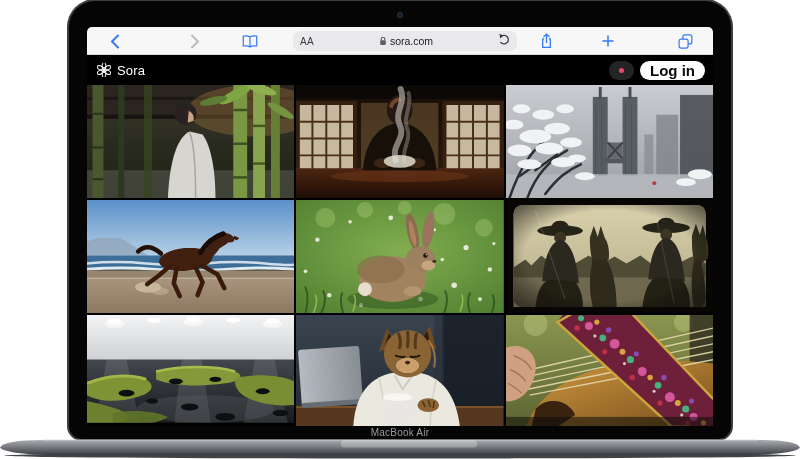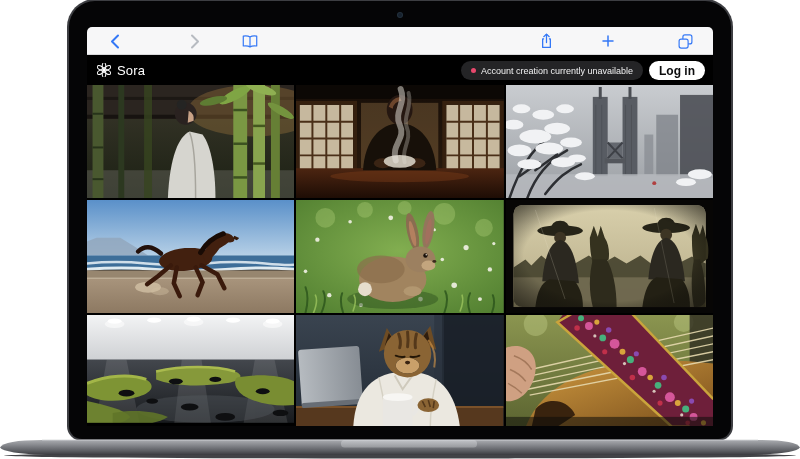--- a/index.html
+++ b/index.html
@@ -37,21 +37,21 @@
   .site-header { position:absolute; left:0; top:29px; width:100%; height:29px; background:#000;
                  display:flex; align-items:center; padding:0 8px 0 10px; }
   .brand { display:flex; align-items:flex-start; gap:6px; }
   .brand-name { color:#fff; font-size:13px; font-weight:500; letter-spacing:.2px; }
   .header-right { margin-left:auto; display:flex; align-items:center; gap:6px; }
   .notice-pill { display:flex; align-items:center; gap:5px; background:#242426; height:19px;
                  border-radius:10px; padding:0 10px; }
   .notice-dot { width:5px; height:5px; border-radius:50%; background:#e8486d; }
   .notice-text { color:#f1f1f2; font-size:9px; font-weight:500; }
   .login-btn { background:#fff; color:#0c0c0d; height:19px; border-radius:10px; border:none;
-               padding:0 10px; font-size:12px; font-weight:700; font-family:inherit; display:flex; align-items:center; }
+               padding:0 10px; font-size:15px; font-weight:700; font-family:inherit; display:flex; align-items:center; }
 
   .grid { position:absolute; left:0; top:58px; width:100%; height:341px; background:#000;
           display:grid; grid-template-columns:1fr 1fr 1fr; grid-template-rows:113px 113px 1fr; gap:2px; }
   .cell { position:relative; overflow:hidden; background:#111; }
   .cell svg { width:100%; height:100%; display:block; }
 </style>
 </head>
 <body>
 
 <div class="stage">
@@ -71,20 +71,36 @@
           <svg width="10" height="15" viewBox="0 0 10 15">
               <polyline points="2,1.5 8,7.5 2,13.5" fill="none" stroke="#b7bbc1" stroke-width="2" stroke-linecap="round" stroke-linejoin="round"></polyline>
             </svg>
         </div>
         <div class="tb" style="left:154px;width:18px;">
           <svg width="16" height="13" viewBox="0 0 20 16">
               <path d="M10,2.4 C8,1 5,.7 1.6,1.2 L1.6,13.6 C5,13.1 8,13.4 10,14.8 C12,13.4 15,13.1 18.4,13.6 L18.4,1.2 C15,.7 12,1 10,2.4 Z M10,2.4 L10,14.8" fill="none" stroke="#3478f6" stroke-width="1.5" stroke-linejoin="round"></path>
             </svg>
         </div>
 
+        <div class="url-field">
+          <span class="reader">AA</span>
+          <span class="url-center">
+            <svg width="8" height="10" viewBox="0 0 11 14">
+                <path d="M3,6 L3,4.2 a2.5,2.5 0 0 1 5,0 L8,6" fill="none" stroke="#5e5e63" stroke-width="1.6"></path>
+                <rect x="1.6" y="6" width="7.8" height="6.6" rx="1.4" fill="#5e5e63"></rect>
+              </svg>
+            <span class="url-text">sora.com</span>
+          </span>
+          <span class="reload">
+            <svg width="12" height="13" viewBox="0 0 14 15">
+                <path d="M3.2,10.8 a5,5 0 1 0 .4,-6.8" fill="none" stroke="#3c3c3f" stroke-width="1.5" stroke-linecap="round"></path>
+                <polygon points="1.6,1.2 6.4,2.6 2.6,6.2" fill="#3c3c3f"></polygon>
+              </svg>
+          </span>
+        </div>
 
         <div class="tb" style="left:450px;width:18px;">
           <svg width="13" height="16" viewBox="0 0 16 20">
               <path d="M8,1.6 L8,12" fill="none" stroke="#3478f6" stroke-width="1.6" stroke-linecap="round"></path>
               <polyline points="4.6,4.6 8,1.4 11.4,4.6" fill="none" stroke="#3478f6" stroke-width="1.6" stroke-linecap="round" stroke-linejoin="round"></polyline>
               <path d="M5,7.4 L3.2,7.4 L3.2,18 L12.8,18 L12.8,7.4 L11,7.4" fill="none" stroke="#3478f6" stroke-width="1.6" stroke-linejoin="round"></path>
             </svg>
         </div>
         <div class="tb" style="left:513px;width:16px;">
           <svg width="12" height="12" viewBox="0 0 12 12">
@@ -109,21 +125,20 @@
               <ellipse cx="0" cy="-3.6" rx="1.9" ry="4" transform="rotate(180)"></ellipse>
               <ellipse cx="0" cy="-3.6" rx="1.9" ry="4" transform="rotate(240)"></ellipse>
               <ellipse cx="0" cy="-3.6" rx="1.9" ry="4" transform="rotate(300)"></ellipse>
             </g>
           </svg>
           <span class="brand-name">Sora</span>
         </div>
         <div class="header-right">
           <div class="notice-pill">
             <span class="notice-dot"></span>
-            <span class="notice-text">Account creation currently unavailable</span>
           </div>
           <button class="login-btn">Log in</button>
         </div>
       </div>
 
       <div class="grid">
 
         <figure class="cell" aria-label="Woman in a white robe walking through a sunlit bamboo garden">
           <svg viewBox="0 0 210 114" preserveAspectRatio="xMidYMid slice">
             <defs>
@@ -585,20 +600,21 @@
                 <path d="M2,70 q8,4 14,10"></path>
             </g>
             <rect y="104" width="210" height="10" fill="#0d0c0a" opacity=".55"></rect>
           </svg>
         </figure>
 
       </div>
     </div>
   </div>
 
+  <div class="device-label">MacBook Air</div>
   <div class="base-wrap">
     <svg width="800" height="20" viewBox="0 0 800 20">
       <defs>
         <linearGradient id="baseG" x1="0" y1="0" x2="0" y2="1">
           <stop offset="0" stop-color="#aaacb0"></stop>
             <stop offset=".35" stop-color="#85878c"></stop>
           <stop offset=".7" stop-color="#5e6065"></stop>
             <stop offset="1" stop-color="#3a3b3f"></stop>
         </linearGradient>
         <linearGradient id="notchG" x1="0" y1="0" x2="0" y2="1">

